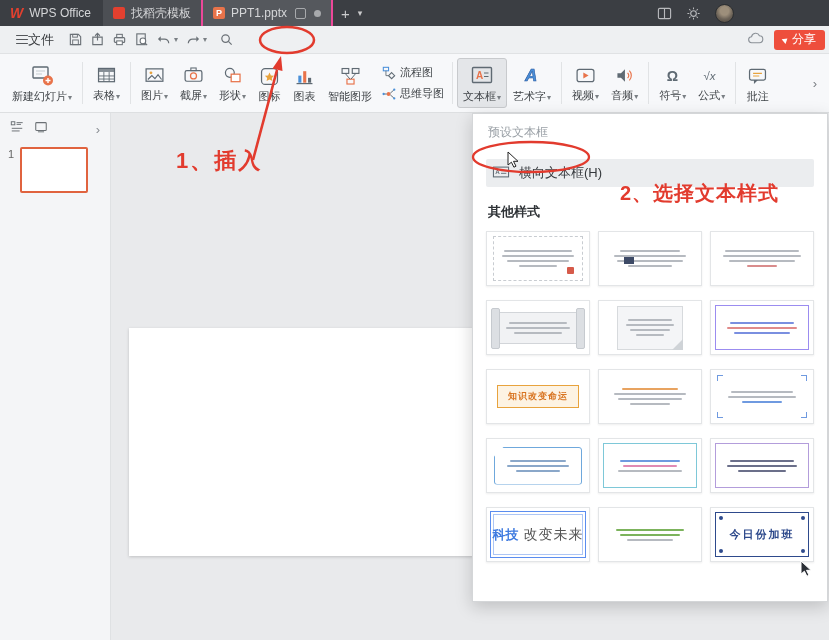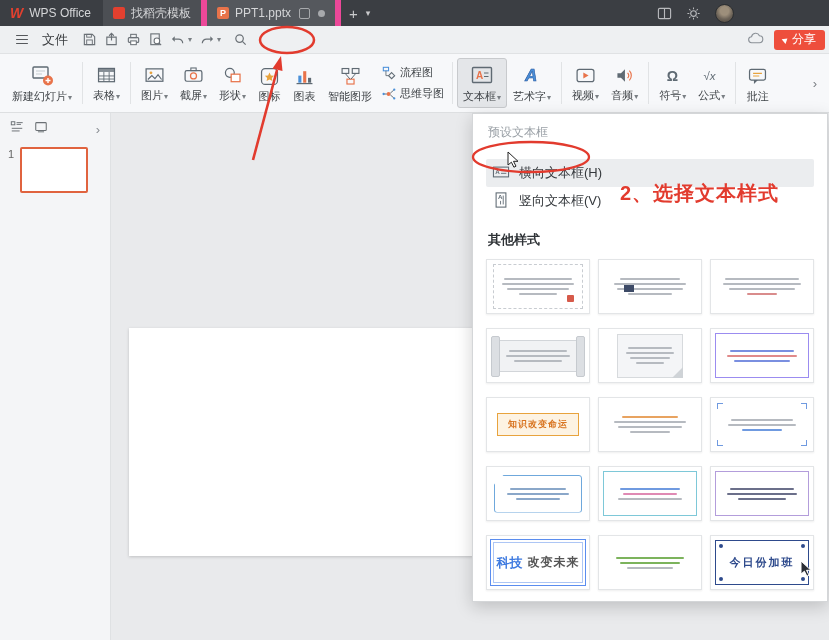--- a/index.html
+++ b/index.html
@@ -5,39 +5,39 @@
   html,body{margin:0;padding:0;}
   .page{position:relative;width:829px;height:640px;overflow:hidden;background:#e9eaec;
         font-family:"Liberation Sans","DejaVu Sans",sans-serif;-webkit-font-smoothing:antialiased;}
 
   
   .titlebar{position:absolute;top:0;left:0;right:0;height:26px;background:#3b3e43;display:flex;
             align-items:center;color:#d5d6d8;font-size:12px;z-index:5;}
   .appzone{display:flex;align-items:center;gap:6px;padding:0 12px 0 10px;height:100%;}
   .wps-logo{color:#e2402f;font-weight:bold;font-style:italic;font-size:14px;}
   .tab{height:26px;display:flex;align-items:center;gap:6px;padding:0 10px;background:#4c4f54;
-       border-right:6px solid #ec4899;max-width:170px;box-sizing:border-box;}
+       border-right:2px solid #ec4899;max-width:170px;box-sizing:border-box;}
   .tab.active{background:#55585d;}
   .tab .tabicon{width:12px;height:12px;border-radius:2px;flex:0 0 auto;}
   .tabicon.docer{background:#e2402f;}
   .tabicon.ppt{background:#e8734a;color:#fff;font-size:9px;font-weight:bold;display:flex;
                align-items:center;justify-content:center;}
   .tab-ctrl{width:9px;height:9px;border:1px solid #a7a9ac;border-radius:2px;margin-left:2px;}
   .tab-ctrl.dot{border-radius:50%;background:#a7a9ac;border:none;width:7px;height:7px;}
   .newtab{padding:0 8px;font-size:15px;color:#c9cacc;}
   .tabcaret{font-size:9px;color:#c9cacc;padding-right:6px;}
   .tb-right{margin-left:auto;margin-right:95px;display:flex;align-items:center;gap:14px;}
   .tb-right svg{display:block;}
   .avatar{width:17px;height:17px;border-radius:50%;background:radial-gradient(circle at 50% 35%,#9d8f7b 0 30%,#6b6257 60%,#4a443c 100%);border:1px solid #2c2e31;}
 
   
   .menubar{position:absolute;top:26px;left:0;right:0;height:28px;background:#eef0f2;display:flex;
            align-items:center;font-size:13px;color:#3a3d40;border-bottom:1px solid #e0e2e4;
            z-index:5;padding-left:6px;box-sizing:border-box;}
-  .filebtn{display:flex;align-items:center;gap:14px;padding:0 10px;height:100%;}
+  .filebtn{display:flex;align-items:center;gap:0;padding:0 10px;height:100%;}
   .hamb{display:inline-block;width:12px;}
   .hamb span{display:block;height:1.6px;background:#55585c;margin:2.4px 0;border-radius:1px;}
   .qicons{display:flex;align-items:center;gap:7px;margin:0 6px 0 4px;}
   .qicons .qi{display:flex;align-items:center;gap:1px;}
   .menus{display:flex;align-items:center;height:100%;}
   .menus .mitem{padding:0 9px;height:100%;display:flex;align-items:center;cursor:default;}
   .searchbtn{margin-left:6px;display:flex;align-items:center;}
   .mb-right{margin-left:auto;display:flex;align-items:center;gap:10px;padding-right:4px;}
   .sharebtn{background:#ee4e3c;color:#fff;font-size:12px;border-radius:3px;height:20px;
             display:flex;align-items:center;gap:4px;padding:0 9px;}
@@ -119,21 +119,21 @@
   .t10-tag{width:86px;height:36px;border:1px solid #6fa8dc;border-radius:3px;
            clip-path:polygon(10px 0,100% 0,100% 100%,0 100%,0 10px);
            display:flex;flex-direction:column;align-items:center;justify-content:center;}
   .t11-frame{width:92px;height:43px;border:1px solid #7ec8d8;display:flex;flex-direction:column;
            align-items:center;justify-content:center;}
   .t12-frame{width:92px;height:43px;border:1px solid #b39ddb;display:flex;flex-direction:column;
            align-items:center;justify-content:center;}
   .t13-tech{width:94px;height:45px;border:1px solid #5b8def;box-shadow:inset 0 0 0 2px #fff,inset 0 0 0 3px #adc6f5;
            display:flex;align-items:center;justify-content:center;gap:5px;}
   .t13-big{color:#3f7be0;font-weight:bold;font-size:13px;}
-  .t13-small{color:#555;font-size:12px;letter-spacing:1px;font-weight:bold;}
+  .t13-small{color:#555;font-size:14px;letter-spacing:1px;}
   .t15-navy{width:94px;height:45px;border:1.5px solid #2e4a8c;position:relative;display:flex;
            align-items:center;justify-content:center;font-size:11px;font-weight:bold;color:#2e4a8c;
            letter-spacing:2px;box-sizing:border-box;}
   .t15-dot{position:absolute;width:4px;height:4px;border-radius:50%;background:#2e4a8c;}
   .t15-dot.d1{top:3px;left:3px;} .t15-dot.d2{top:3px;right:3px;}
   .t15-dot.d3{bottom:3px;left:3px;} .t15-dot.d4{bottom:3px;right:3px;}
 
   
   .anno-svg{position:absolute;left:0;top:0;z-index:54;pointer-events:none;}
   .anno-step1{position:absolute;left:176px;top:146px;font-size:22px;font-weight:bold;color:#e23b2e;
@@ -476,30 +476,20 @@
       <span>
         <svg width="18" height="16" viewBox="0 0 20 18">
             <rect x="1.5" y="3.5" width="17" height="11" fill="none" stroke="#5f6a73" stroke-width="1.2"></rect>
             <text x="3.5" y="11.5" font-size="7" font-weight="bold" fill="#5f6a73">A</text>
             <path d="M10 7.5h6M10 10.5h6" stroke="#5f6a73" stroke-width="1"></path>
           </svg>
       </span>
       <span>横向文本框(H)</span>
     </div>
 
-    <div class="dd-item">
-      <span>
-        <svg width="18" height="16" viewBox="0 0 20 18">
-            <rect x="4.5" y="1" width="11" height="16" fill="none" stroke="#5f6a73" stroke-width="1.2"></rect>
-            <text x="6.5" y="8" font-size="7" font-weight="bold" fill="#5f6a73">A</text>
-            <path d="M12.5 4v10M9.5 10v4" stroke="#5f6a73" stroke-width="1"></path>
-          </svg>
-      </span>
-      <span>竖向文本框(V)</span>
-    </div>
 
     <div class="dd-other">其他样式</div>
 
     <div class="grid">
 
       <div class="thumb">
         <div class="t1-box tx">
           <span class="ln" style="width:68px"></span>
             <span class="ln" style="width:72px"></span>
           <span class="ln" style="width:62px"></span>
@@ -630,20 +620,21 @@
 
     </div>
   </div>
 
   <svg class="anno-svg" width="829" height="640" viewBox="0 0 829 640">
     <ellipse cx="287" cy="40" rx="27" ry="13" fill="none" stroke="#e23b2e" stroke-width="2.5"></ellipse>
     <path d="M253,160 L277,70" fill="none" stroke="#e23b2e" stroke-width="2.6"></path>
     <polygon points="281,56 282.5,71 272.5,68.5" fill="#e23b2e"></polygon>
     <ellipse cx="531" cy="157" rx="58" ry="15" fill="none" stroke="#e23b2e" stroke-width="2.3"></ellipse>
   </svg>
+  <div class="anno-step1">1、插入</div>
   <div class="anno-step2">2、选择文本样式</div>
 
   <span class="cursor" style="left:507px;top:151px">
     <svg width="13" height="17" viewBox="0 0 13 17">
         <path d="M1,1 L1,14 L4.4,11.2 L6.9,16.2 L9,15.2 L6.5,10.3 L11,10.3 Z" fill="#fff" stroke="#222" stroke-width="1"></path>
       </svg>
   </span>
   <span class="cursor" style="left:800px;top:560px">
     <svg width="13" height="17" viewBox="0 0 13 17">
         <path d="M1,1 L1,14 L4.4,11.2 L6.9,16.2 L9,15.2 L6.5,10.3 L11,10.3 Z" fill="#2b2f36" stroke="#fff" stroke-width="1"></path>

